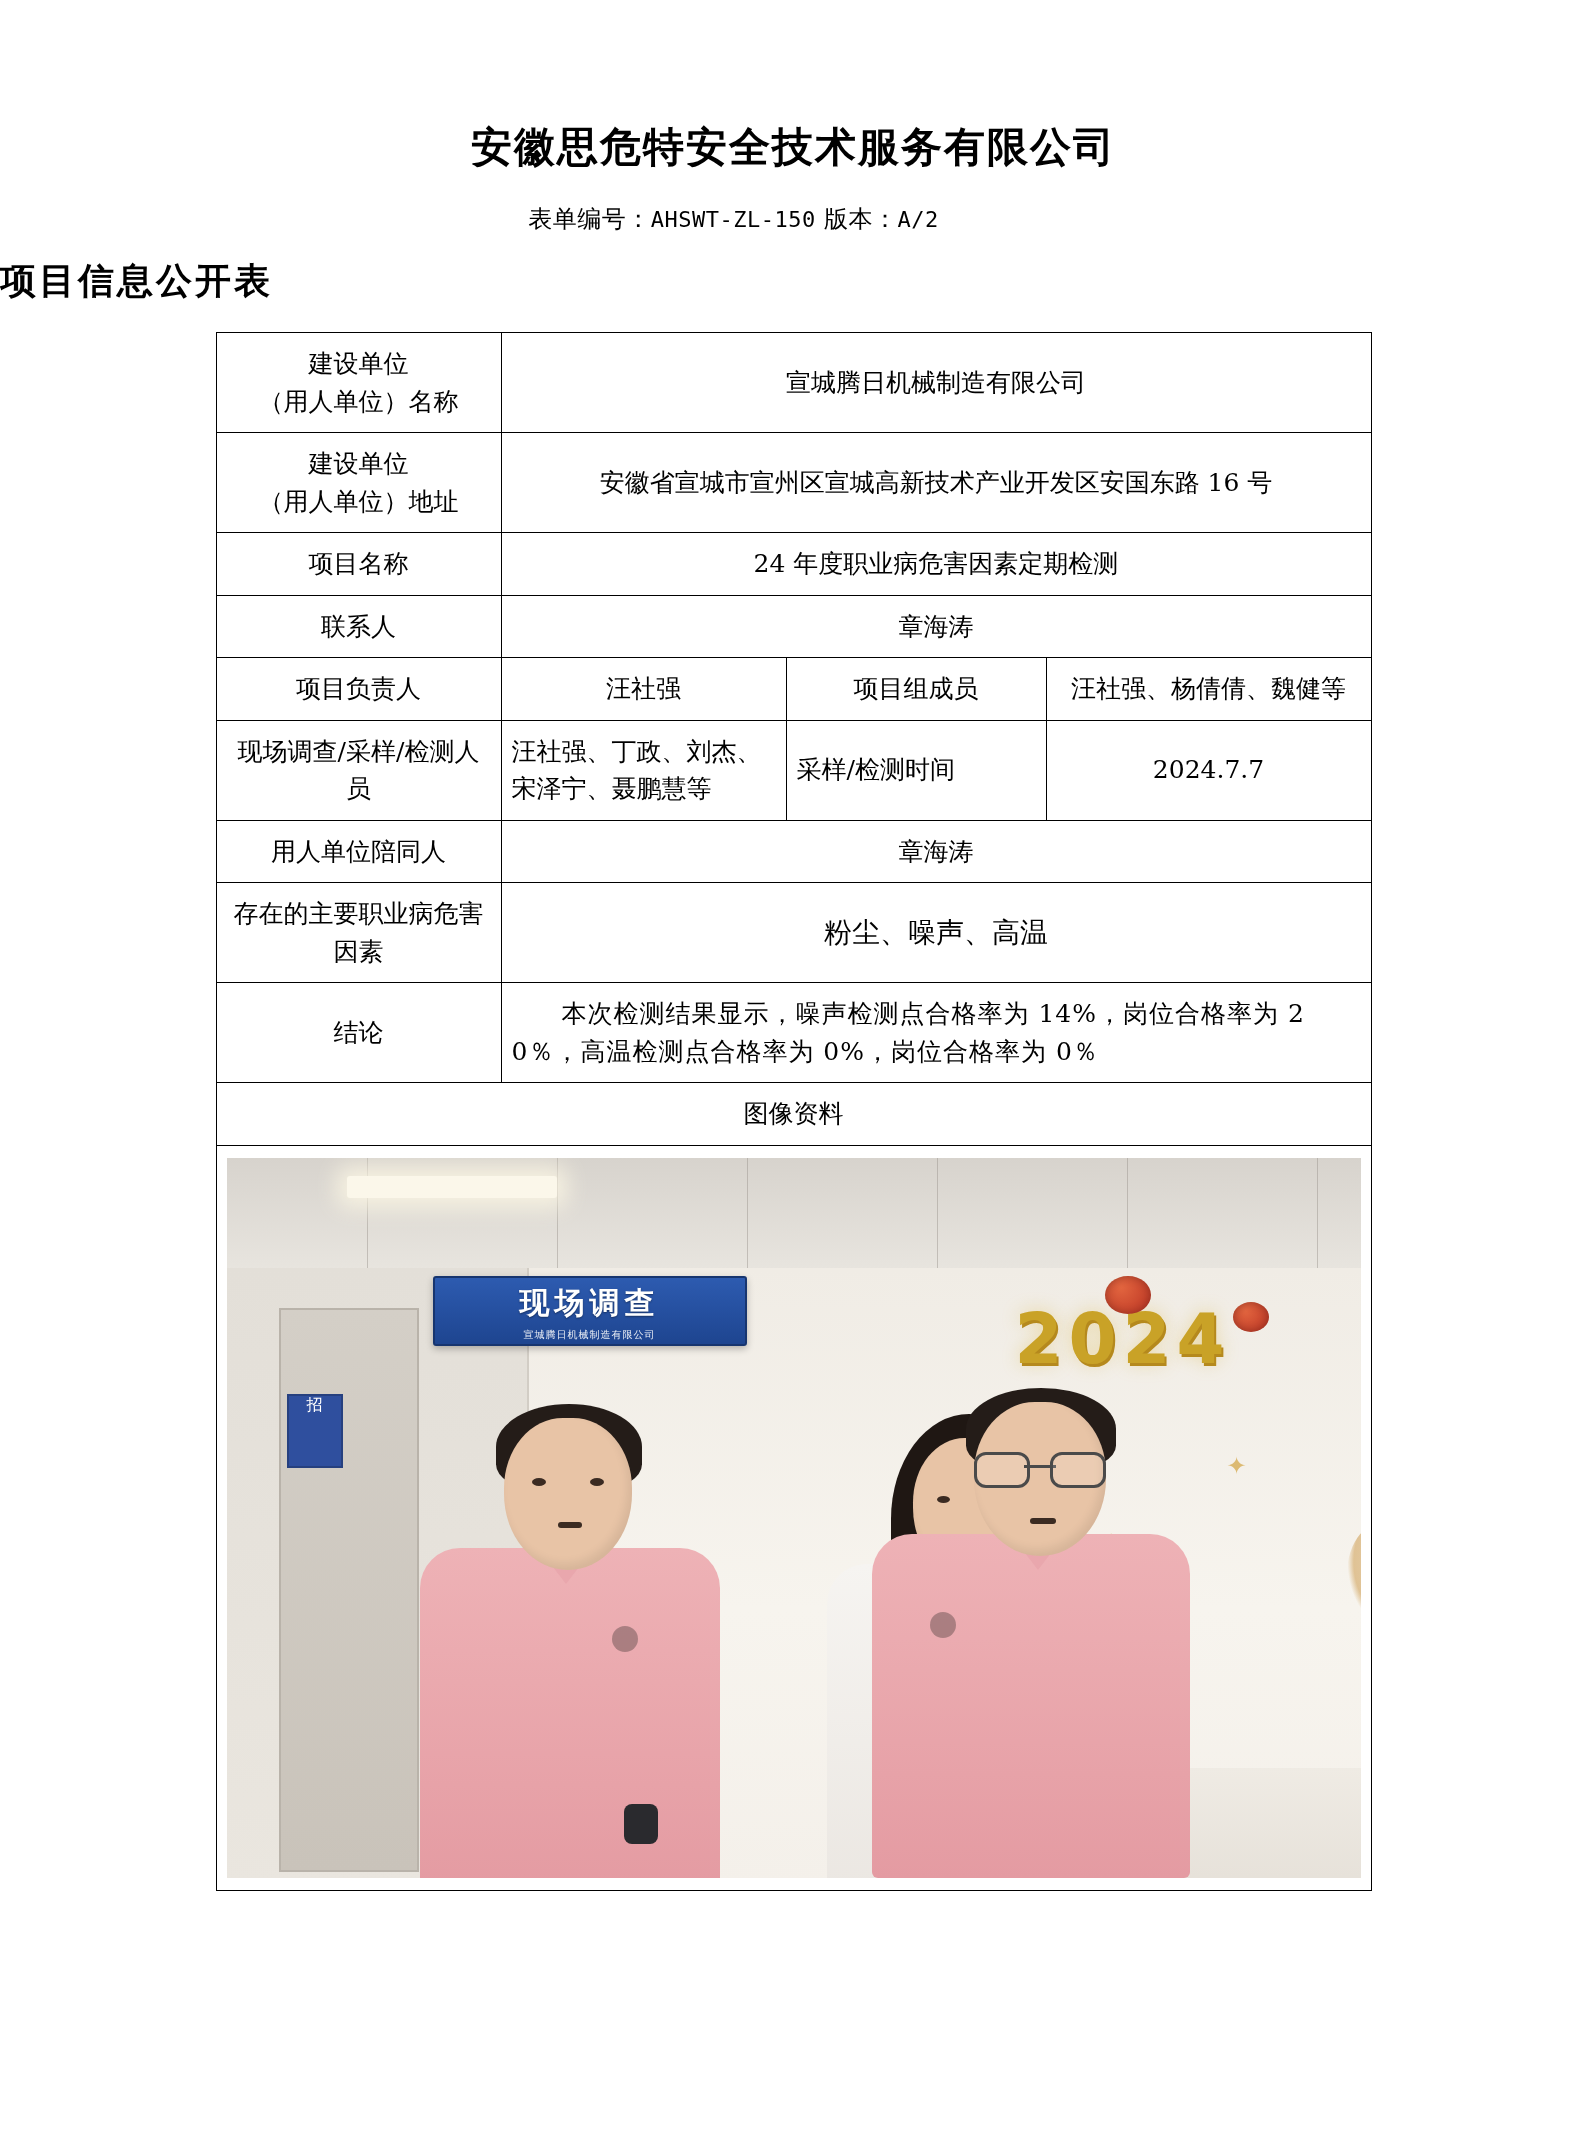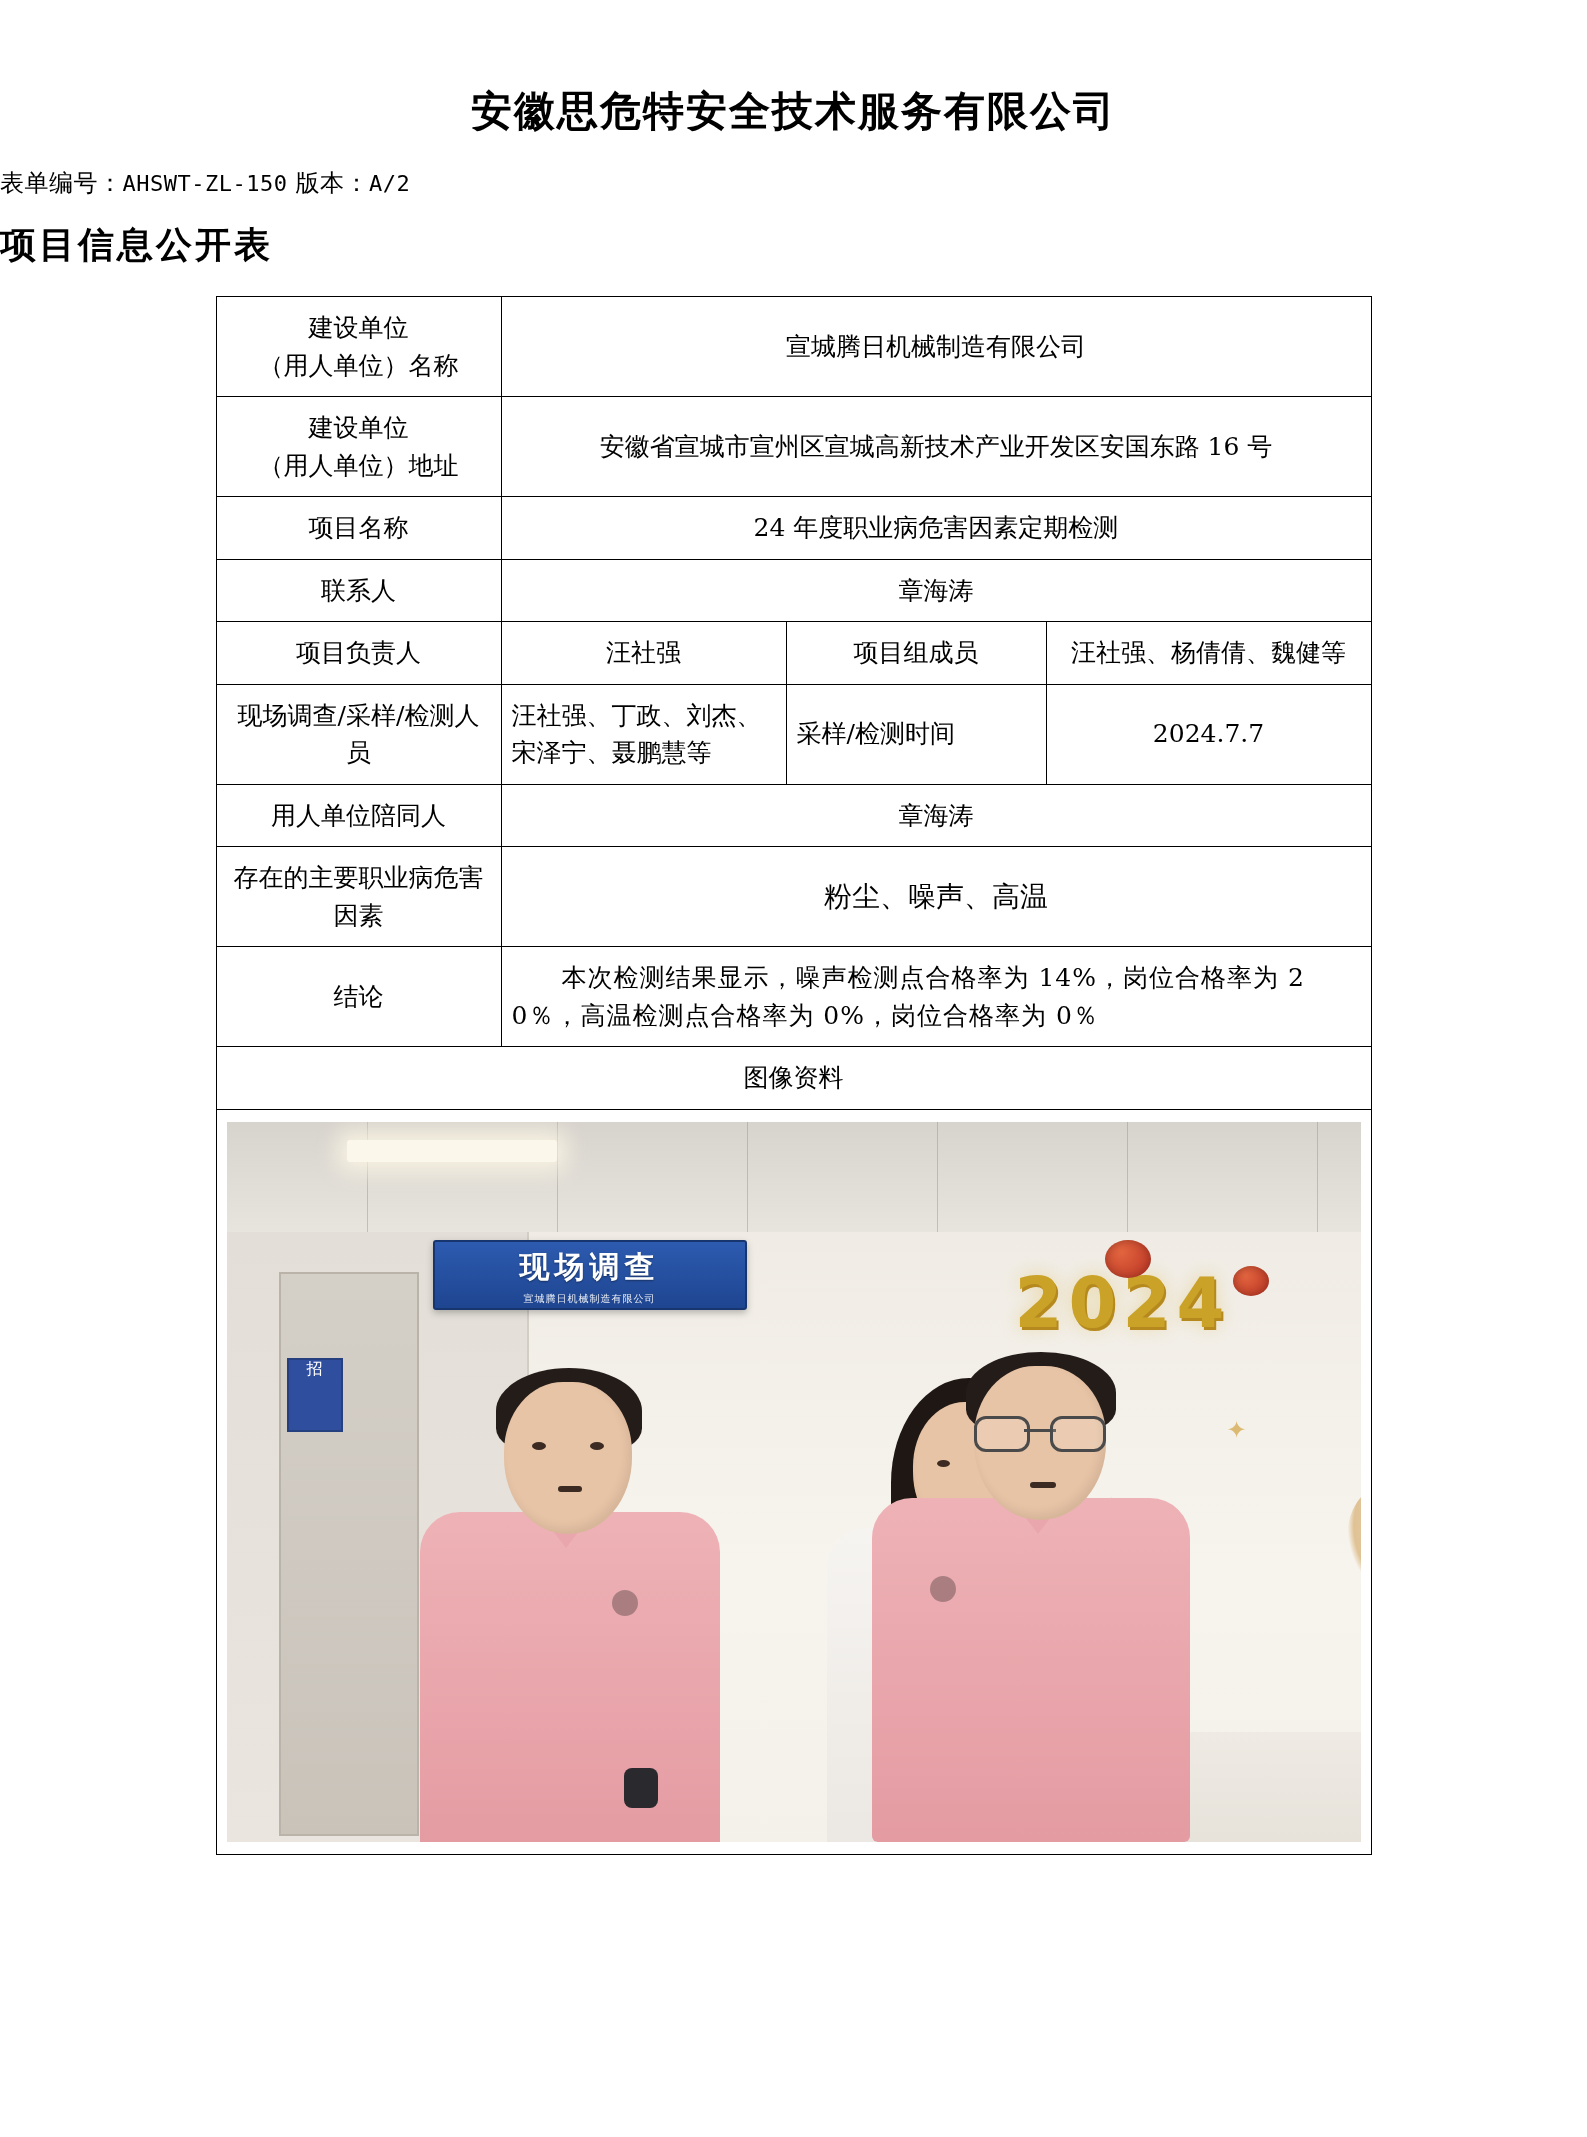--- a/index.html
+++ b/index.html
@@ -19,25 +19,25 @@
     height: 2137px;
     box-sizing: border-box;
     padding: 0;
     position: relative;
   }
   .doc-title {
     text-align: center;
     font-size: 41px;
     font-weight: bold;
     letter-spacing: 2px;
-    margin-top: 84px;
+    margin-top: 120px;
     font-family: "DejaVu Serif", "Liberation Serif", serif;
   }
   .form-code-row {
-    text-align: left;
+    text-align: center;
     padding-right: 120px;
     font-size: 24px;
     margin-top: 28px;
     letter-spacing: 0.5px;
   }
   .form-code-row .mono {
     font-family: "DejaVu Sans Mono", "Liberation Mono", monospace;
     font-size: 22px;
   }
   .sub-title {

